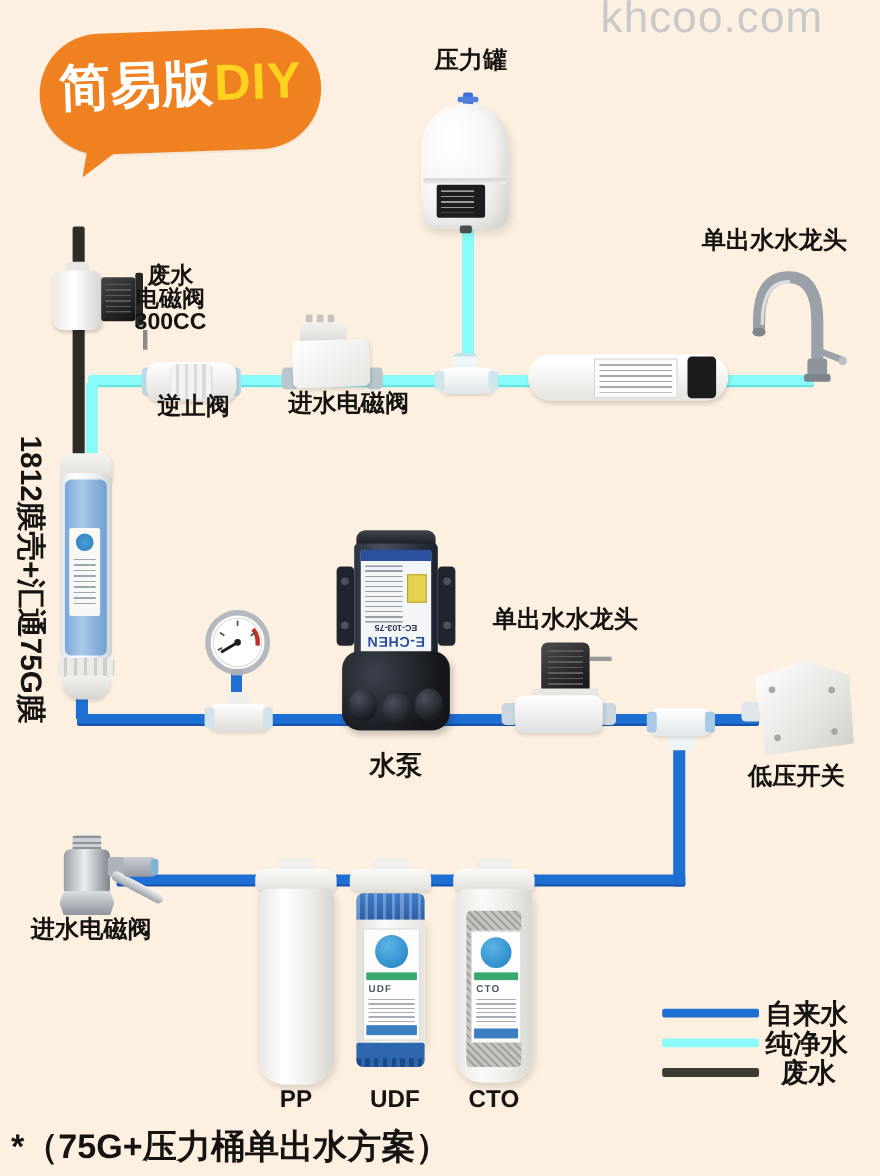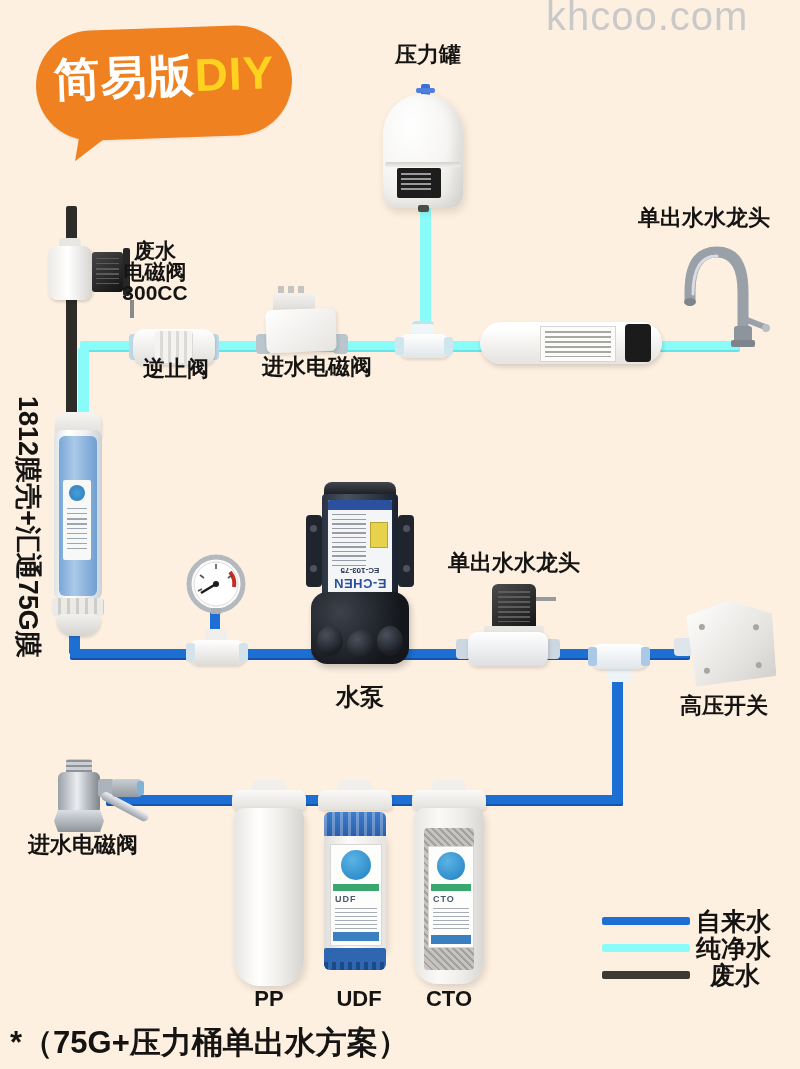--- a/index.html
+++ b/index.html
@@ -278,21 +278,21 @@
   <div class="abs tee3-stub"></div>
   <div class="abs tee3-bar"></div>
 
   <div class="abs lp-stub"></div>
   <div class="abs lp-body">
     <div class="abs lp-screw" style="left:12px;top:22px;"></div>
     <div class="abs lp-screw" style="left:66px;top:26px;"></div>
     <div class="abs lp-screw" style="left:14px;top:66px;"></div>
     <div class="abs lp-screw" style="left:66px;top:64px;"></div>
   </div>
-  <div class="lbl" style="left:678px;top:694px;width:92px;">高压开关</div>
+  <div class="lbl" style="left:678px;top:694px;width:92px;">低压开关</div>
 
   <div class="abs it-thread"></div>
   <div class="abs it-body"></div>
   <div class="abs it-nut"></div>
   <div class="abs it-branch"></div>
   <div class="abs it-handle"></div>
   <div class="abs it-fitting"></div>
   <div class="lbl" style="left:28px;top:833px;width:92px;">进水电磁阀</div>
 
   <div class="abs f-neck" style="left:252px;top:780px;width:34px;height:14px;"></div>

